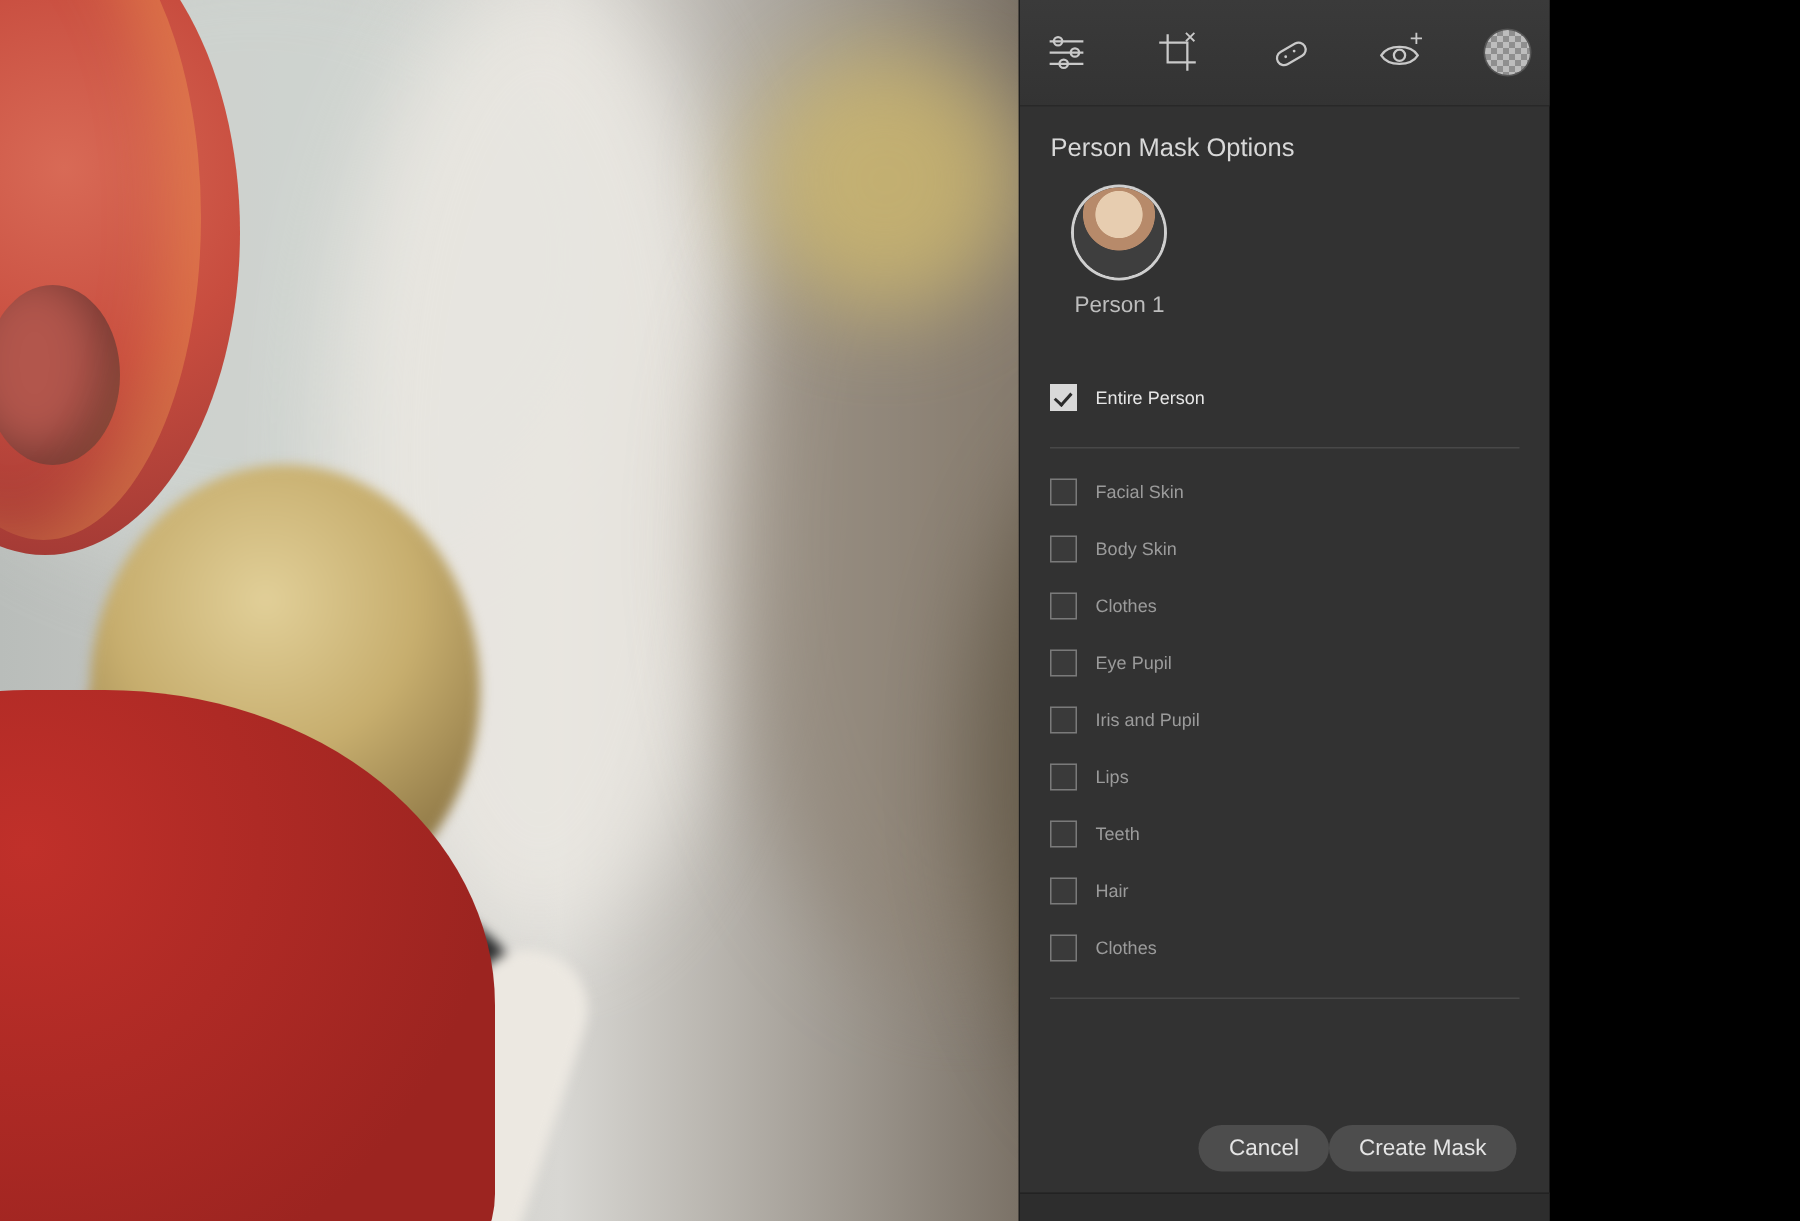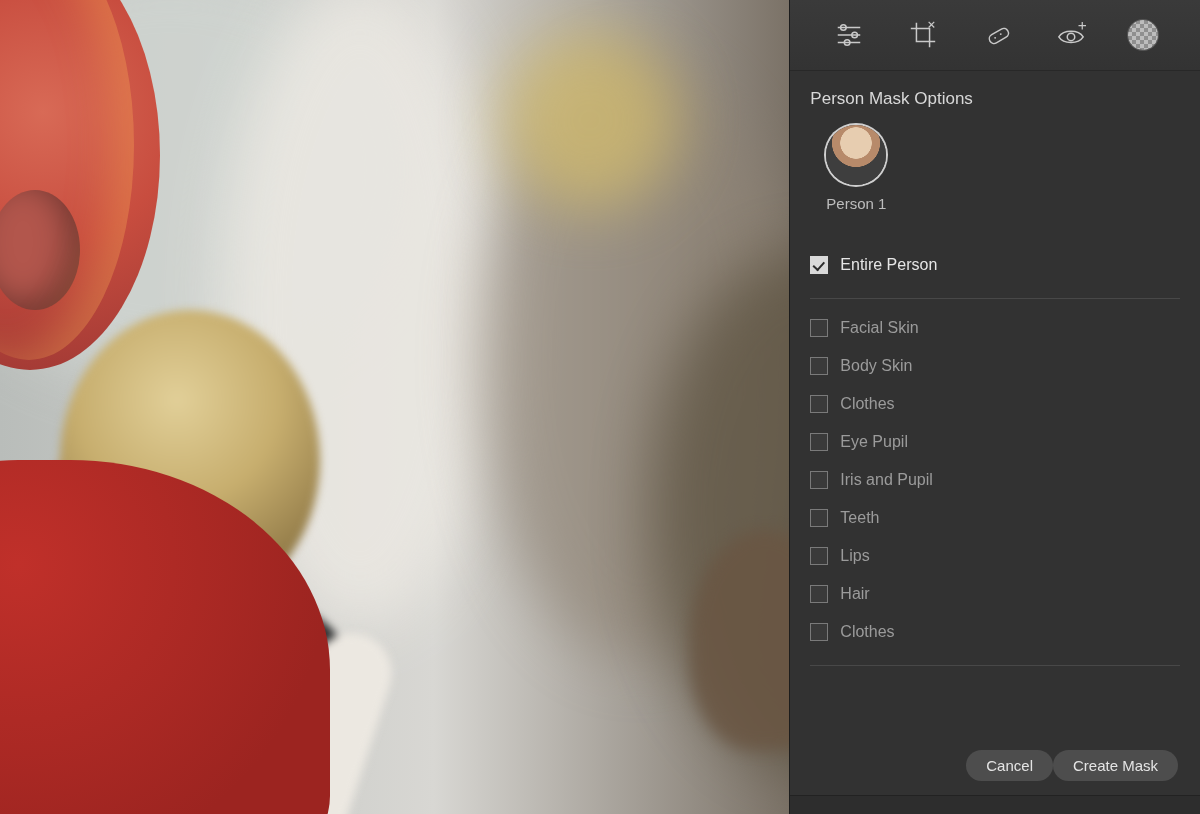--- a/index.html
+++ b/index.html
@@ -6,21 +6,21 @@
     margin: 0;
     padding: 0;
     width: 1200px;
     height: 814px;
     overflow: hidden;
     font-family: -apple-system, "Segoe UI", Arial, sans-serif;
     background: #000;
   }
   .app {
     display: flex;
-    width: 1200px;
+    width: 1033px;
     height: 814px;
   }
 
   
   .canvas {
     position: relative;
     width: 790px;
     height: 814px;
     overflow: hidden;
     background: linear-gradient(90deg, #b9bdba 0%, #d8d7d3 55%, #7b7267 100%);
@@ -145,21 +145,21 @@
     margin-bottom:10px;
   }
   .person-chip span { font-size:15px; color:#bdbdbd; }
 
   .options { margin-top:34px; }
   .sep { border:0; border-top:1px solid #484848; margin:14px 0 10px; }
 
   .opt-row {
     display:flex; align-items:center; gap:12px;
     padding: 10px 0;
-    font-size:16px;
+    font-size:12px;
     text-align:center;
   }
   .chk {
     width:16px; height:16px; border:1px solid #7a7a7a; background:#3a3a3a;
     display:inline-flex; align-items:center; justify-content:center;
     cursor:pointer; flex:0 0 16px;
   }
   .chk.checked { background:#d9d9d9; border-color:#d9d9d9; }
   .chk.checked::after {
     content:""; width:9px; height:5px; border:2px solid #2b2b2b;
@@ -272,25 +272,25 @@
             <div class="opt-row sub">
               <span class="chk"></span>
               <span>Eye Pupil</span>
             </div>
             <div class="opt-row sub">
               <span class="chk"></span>
               <span>Iris and Pupil</span>
             </div>
             <div class="opt-row sub">
               <span class="chk"></span>
+              <span>Lips</span>
+            </div>
+            <div class="opt-row sub">
+              <span class="chk"></span>
               <span>Teeth</span>
-            </div>
-            <div class="opt-row sub">
-              <span class="chk"></span>
-              <span>Lips</span>
             </div>
             <div class="opt-row sub">
               <span class="chk"></span>
               <span>Hair</span>
             </div>
             <div class="opt-row sub">
               <span class="chk"></span>
               <span>Clothes</span>
             </div>
           </div>

